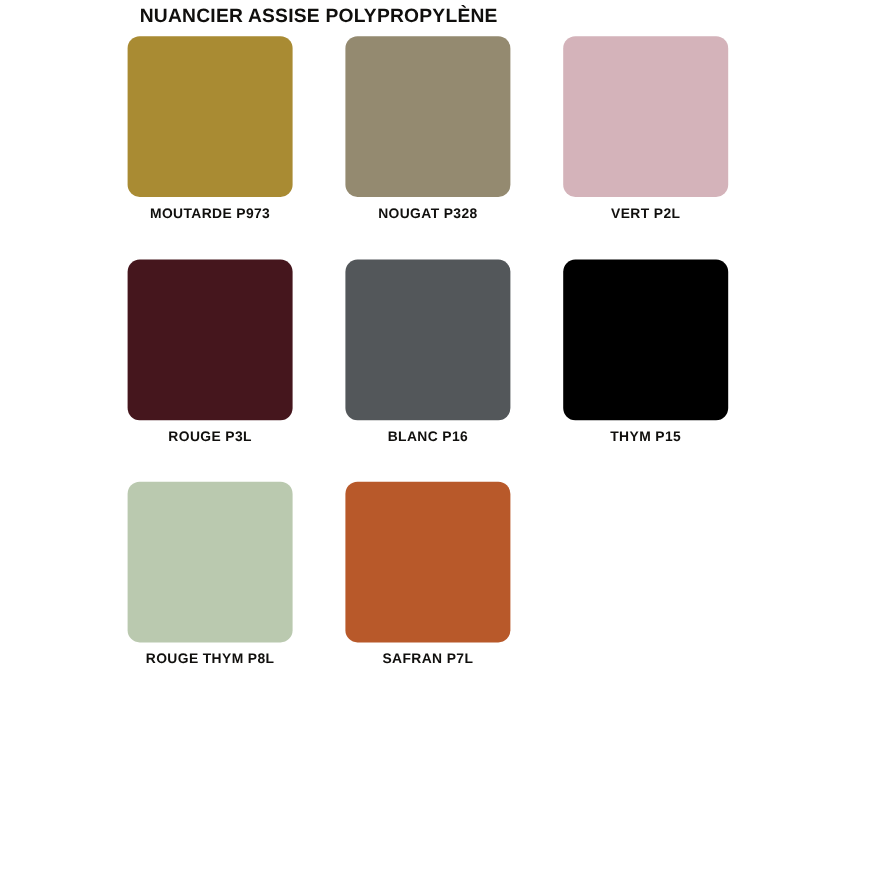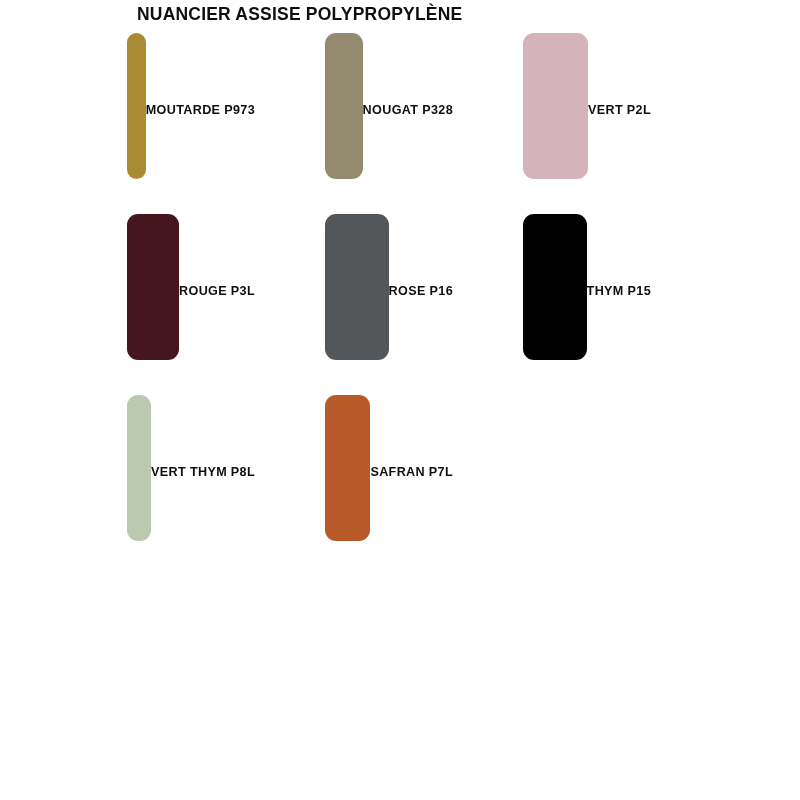--- a/index.html
+++ b/index.html
@@ -17,21 +17,21 @@
 
   .page {
     position: relative;
     width: 800px;
     height: 800px;
     box-sizing: border-box;
   }
 
   .chart-title {
     position: absolute;
-    left: 137px;
+    left: 127px;
     top: 4px;
     font-size: 17.5px;
     font-weight: bold;
     letter-spacing: 0.2px;
     color: #100f0d;
     white-space: nowrap;
   }
 
   .swatch-grid {
     position: absolute;
@@ -40,20 +40,21 @@
     width: 546px;
     display: grid;
     grid-template-columns: repeat(3, 150px);
     column-gap: 48px;
     row-gap: 35px;
   }
 
   .swatch-cell {
     width: 128px;
     display: flex;
+    flex-direction: column;
     align-items: center;
   }
 
   .swatch-chip {
     width: 150px;
     height: 146px;
     border-radius: 11px;
     box-sizing: border-box;
   }
 
@@ -91,29 +92,29 @@
       <div class="swatch-cell">
         <div class="swatch-chip" style="background-color: rgb(212, 179, 186);"></div>
         <div class="swatch-label">VERT P2L</div>
       </div>
       <div class="swatch-cell">
         <div class="swatch-chip" style="background-color: rgb(69, 22, 29);"></div>
         <div class="swatch-label">ROUGE P3L</div>
       </div>
       <div class="swatch-cell">
         <div class="swatch-chip" style="background-color: rgb(83, 87, 90);"></div>
-        <div class="swatch-label">ROSE P16</div>
+        <div class="swatch-label">BLANC P16</div>
       </div>
       <div class="swatch-cell">
         <div class="swatch-chip" style="background-color: rgb(0, 0, 0);"></div>
         <div class="swatch-label">THYM P15</div>
       </div>
       <div class="swatch-cell">
         <div class="swatch-chip" style="background-color: rgb(186, 201, 175);"></div>
-        <div class="swatch-label">VERT THYM P8L</div>
+        <div class="swatch-label">ROUGE THYM P8L</div>
       </div>
       <div class="swatch-cell">
         <div class="swatch-chip" style="background-color: rgb(184, 89, 42);"></div>
         <div class="swatch-label">SAFRAN P7L</div>
       </div>
     </div>
 
 </div>
 
 </body></html>

